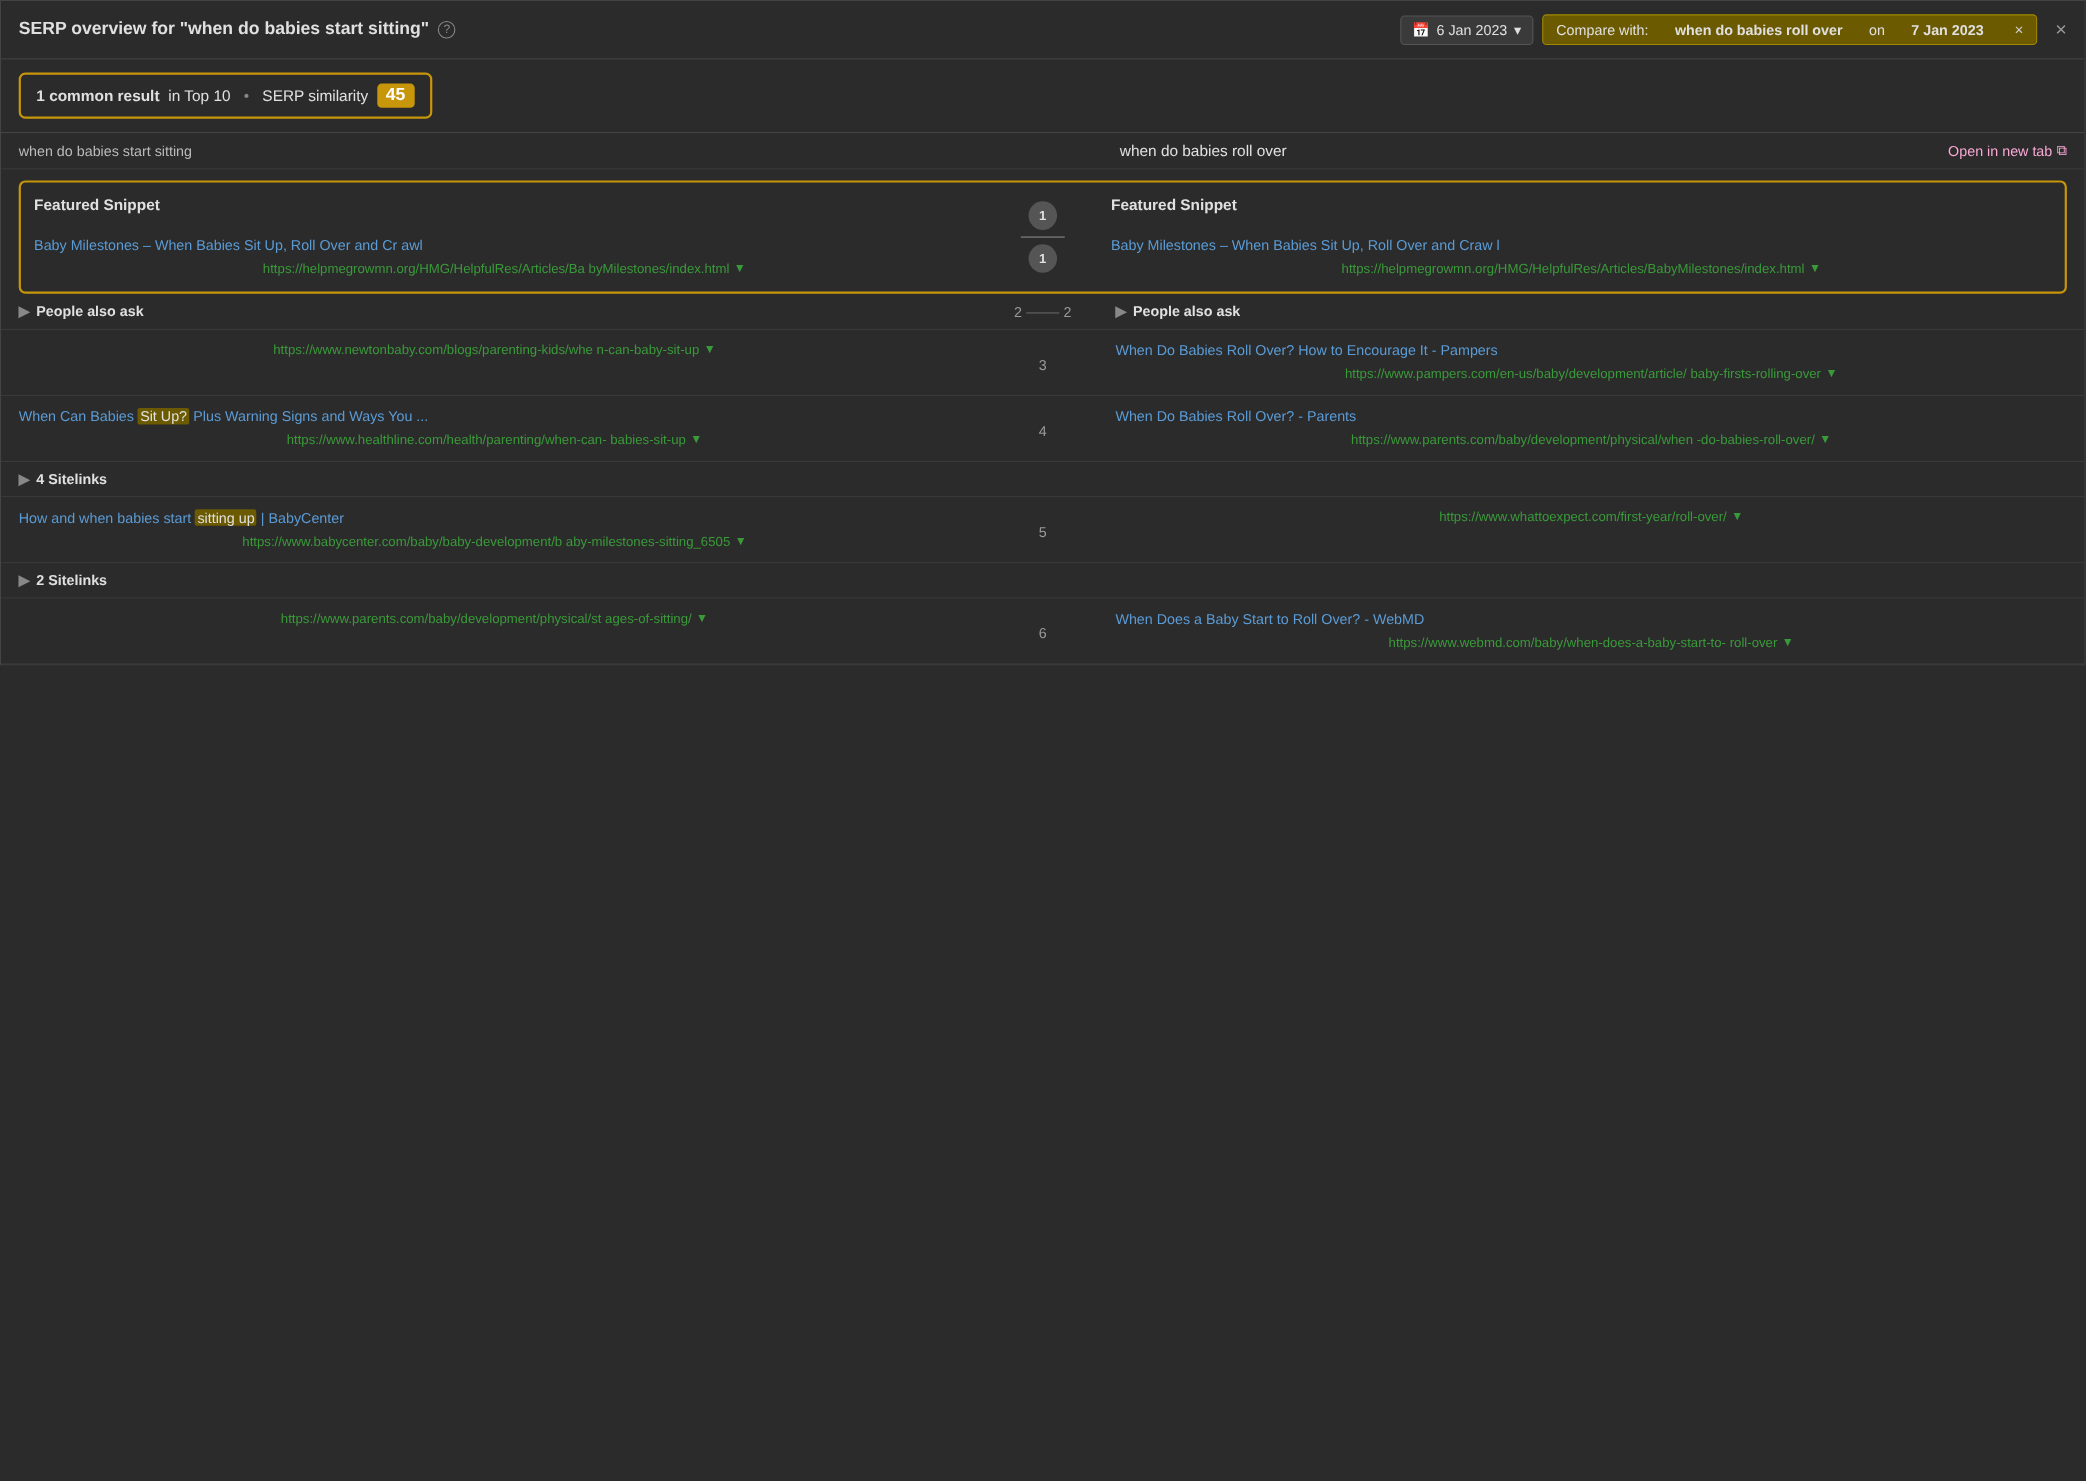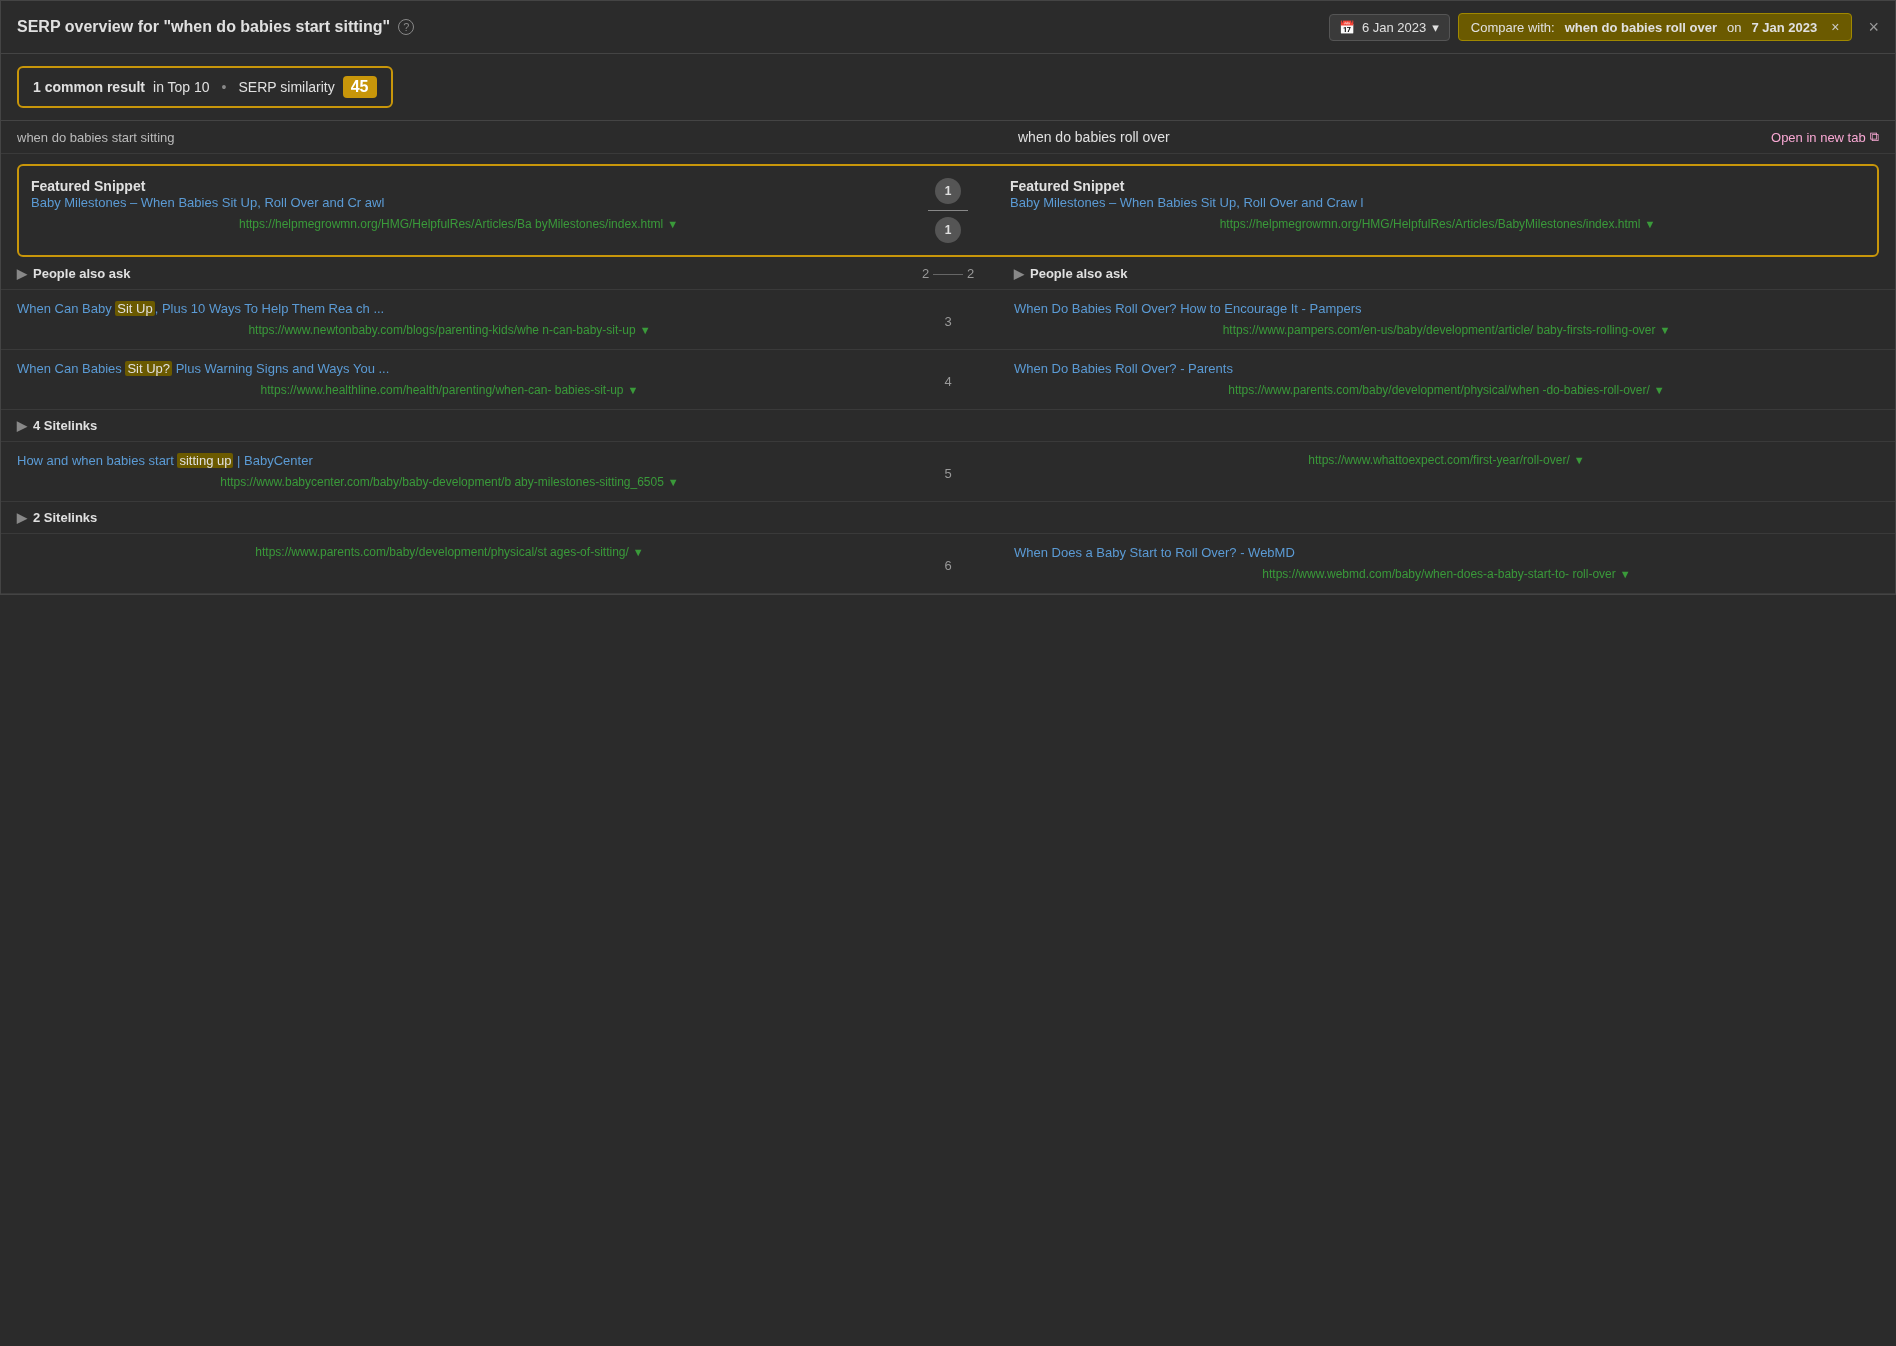--- a/index.html
+++ b/index.html
@@ -59,21 +59,21 @@
       border: 1px solid #555;
       border-radius: 4px;
       padding: 5px 10px;
       color: #e0e0e0;
       font-size: 13px;
       cursor: pointer;
     }
     .compare-pill {
       display: flex;
       align-items: center;
-      gap: 10px;
+      gap: 24px;
       background: #6b5a00;
       border: 1px solid #a08800;
       border-radius: 4px;
       padding: 5px 12px;
       color: #e0e0e0;
       font-size: 13px;
     }
     .compare-pill strong {
       font-weight: 700;
     }
@@ -144,21 +144,21 @@
       font-size: 13px;
       cursor: pointer;
       display: flex;
       align-items: center;
       gap: 4px;
     }
     .featured-label {
       font-weight: 700;
       color: #e0e0e0;
       font-size: 14px;
-      margin-bottom: 0;
+      margin-bottom: 20px;
     }
     .result-title {
       color: #5b9bd5;
       font-size: 13px;
       line-height: 1.4;
       margin-bottom: 4px;
       cursor: pointer;
     }
     .result-url {
       color: #3a9a3a;
@@ -352,23 +352,20 @@
     <div class="paa-right">
       <span class="paa-label">
         <span style="color:#888;">▶</span>
         <span>People also ask</span>
       </span>
     </div>
   </div>
 
   <div class="normal-row">
     <div class="normal-left">
-      <div class="result-title">
-        When Can Baby <span class="highlight-yellow">Sit Up</span>, Plus 10 Ways To Help Them Rea ch ...
-      </div>
       <div class="result-url">
         <span>https://www.newtonbaby.com/blogs/parenting-kids/whe n-can-baby-sit-up</span>
         <span class="url-arrow">▼</span>
       </div>
     </div>
     <div class="normal-center">
       <span class="num-plain">3</span>
     </div>
     <div class="normal-right">
       <div class="result-title">When Do Babies Roll Over? How to Encourage It - Pampers</div>

